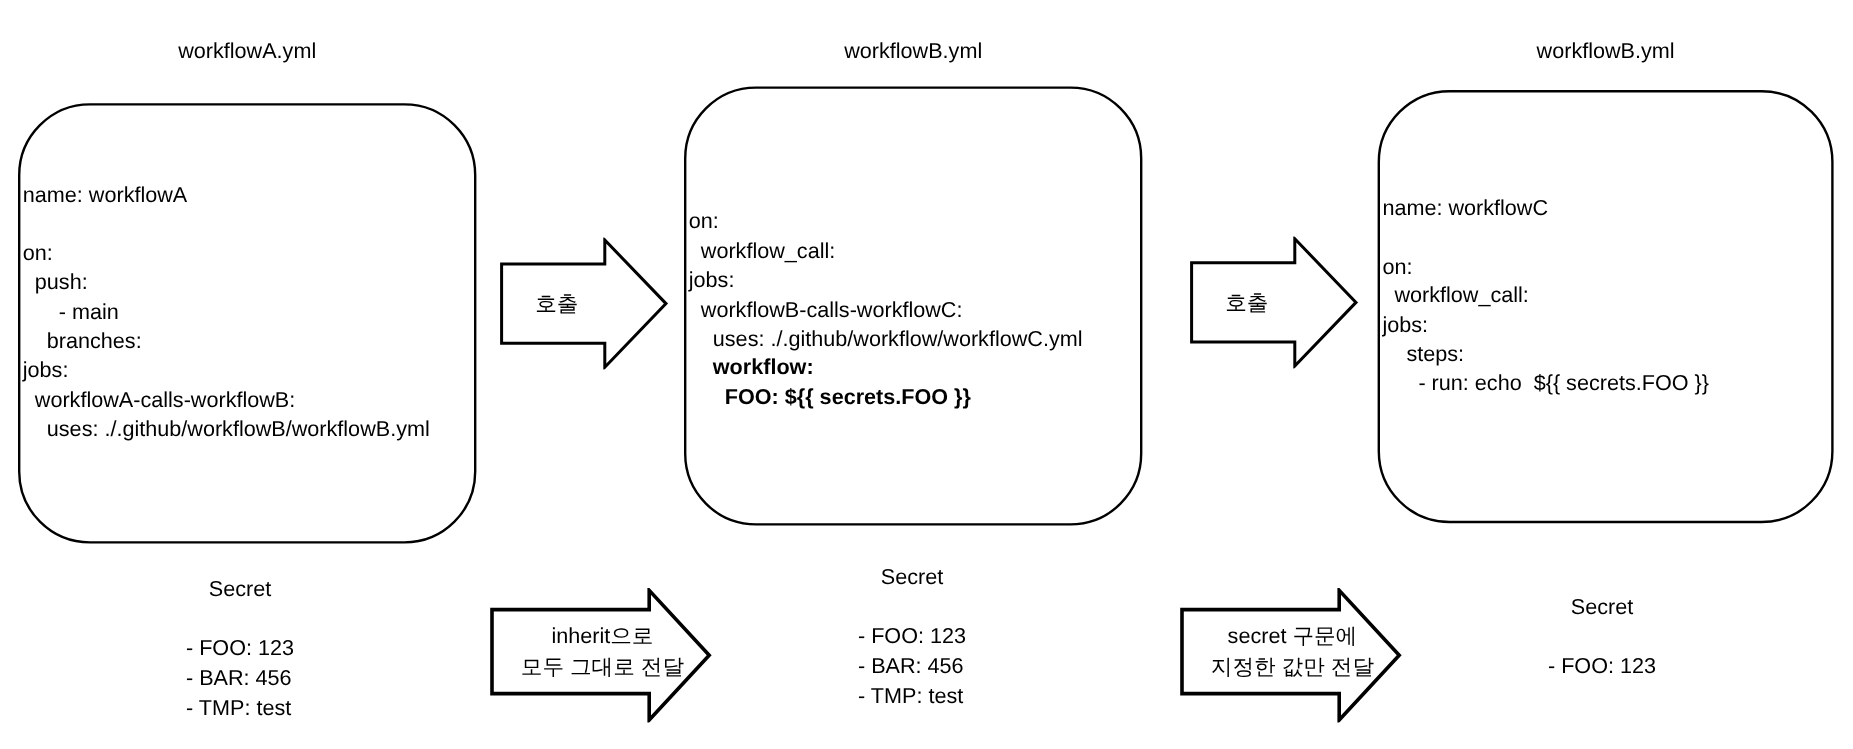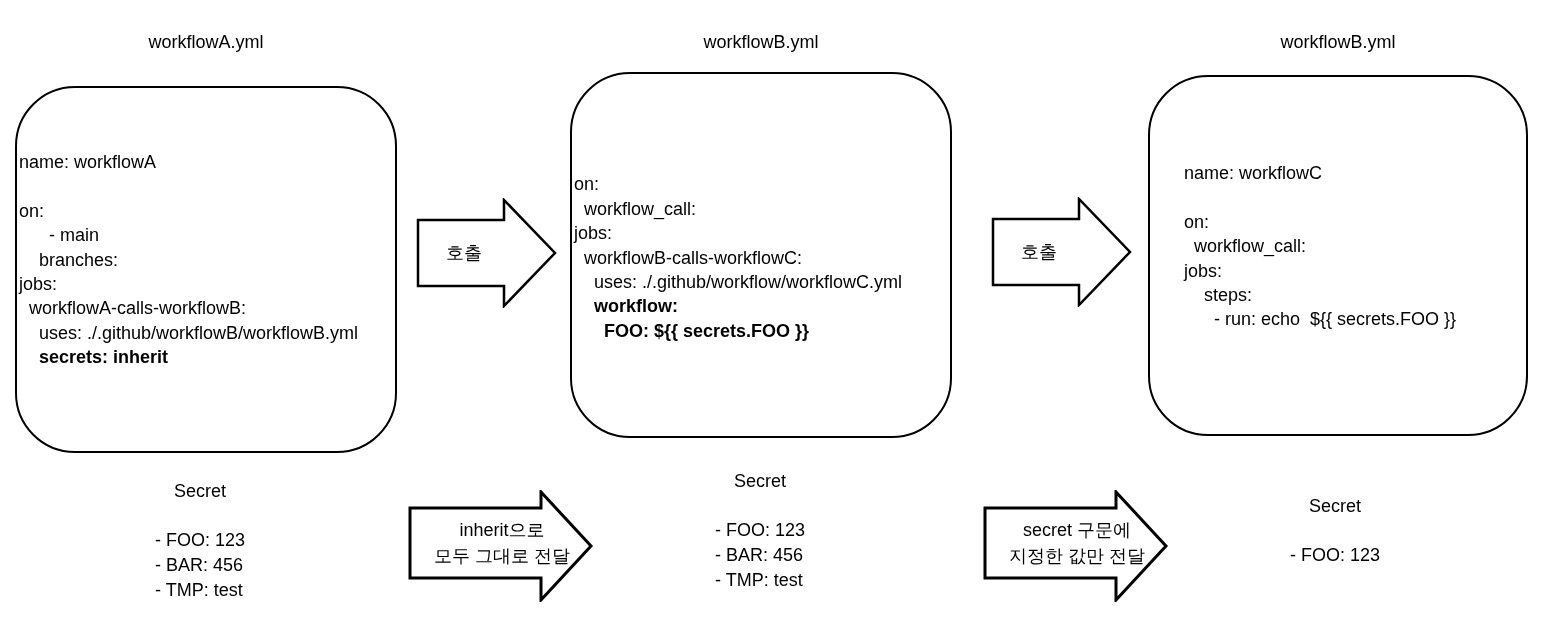--- a/index.html
+++ b/index.html
@@ -13,21 +13,21 @@
   #title-c { left:1148px; width:380px; }
 
   .wf-box { position:absolute; border:2px solid #000; border-radius:60px; background:#fff; }
   #box-a { left:15px;   top:86px; width:382px; height:367px; }
   #box-b { left:570px;  top:72px; width:382px; height:366px; }
   #box-c { left:1148px; top:75px; width:380px; height:361px; }
 
   .code { position:absolute; left:2px; right:2px; font-size:18px; }
   #box-a .code { top:62px; }
   #box-b .code { top:74px; }
-  #box-c .code { top:84px;margin-left:32px; }
+  #box-c .code { top:84px; }
   .code-line { white-space:pre; min-height:24.4px; line-height:24.4px; }
   .code-line.bold { font-weight:bold; }
 
   .arrow-svg { position:absolute; }
   #call-arrow-1     { left:416px; top:198px; }
   #call-arrow-2     { left:991px; top:197px; }
   #transfer-arrow-1 { left:408px; top:490px; }
   #transfer-arrow-2 { left:983px; top:490px; }
   .arrow-shape { fill:#fff; stroke:#000; stroke-linejoin:miter; }
   .call-shape { stroke-width:2.5; }
@@ -50,26 +50,26 @@
   <div class="box-title" id="title-a">workflowA.yml</div>
   <div class="box-title" id="title-b">workflowB.yml</div>
   <div class="box-title" id="title-c">workflowB.yml</div>
 
   <div class="wf-box" id="box-a">
     <div class="code">
 
     <div class="code-line">name: workflowA</div>
         <div class="code-line"></div>
         <div class="code-line">on:</div>
+        <div class="code-line">  push:</div>
         <div class="code-line">      - main</div>
         <div class="code-line">    branches:</div>
         <div class="code-line">jobs:</div>
         <div class="code-line">  workflowA-calls-workflowB:</div>
         <div class="code-line">    uses: ./.github/workflowB/workflowB.yml</div>
-        <div class="code-line bold">    secrets: inherit</div>
       </div>
   </div>
 
   <div class="wf-box" id="box-b">
     <div class="code">
 
         <div class="code-line"></div>
         <div class="code-line">on:</div>
         <div class="code-line">  workflow_call:</div>
         <div class="code-line">jobs:</div>

